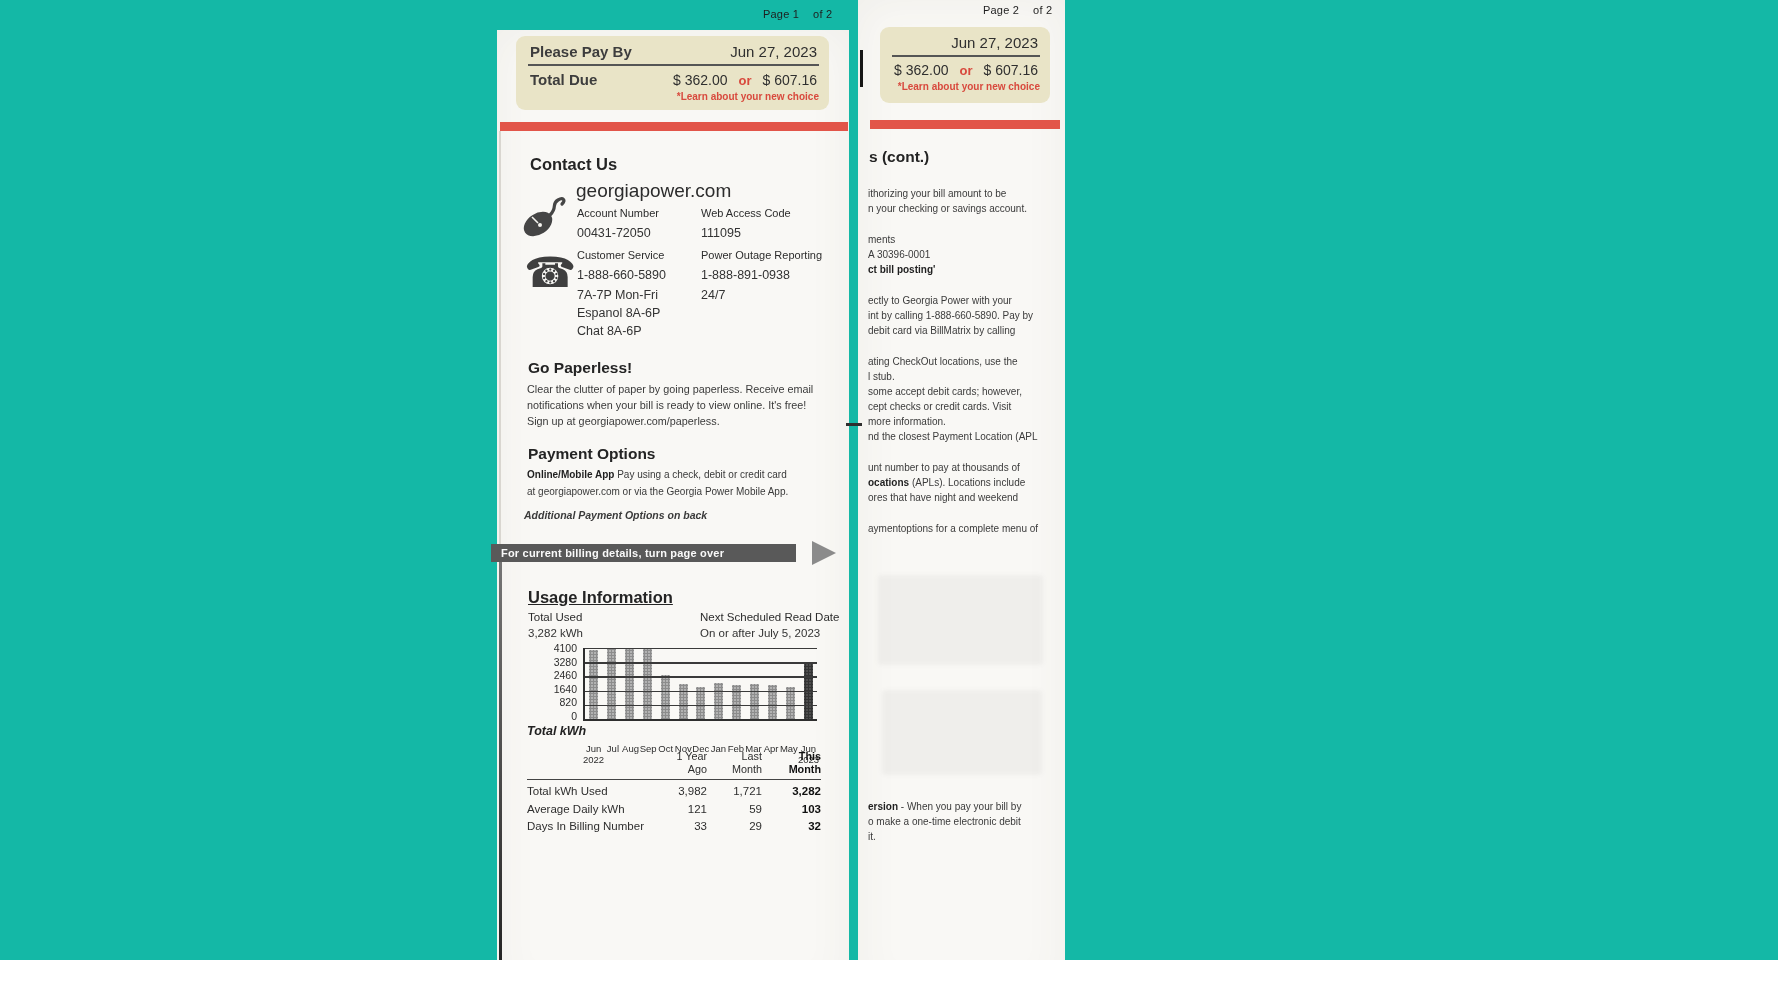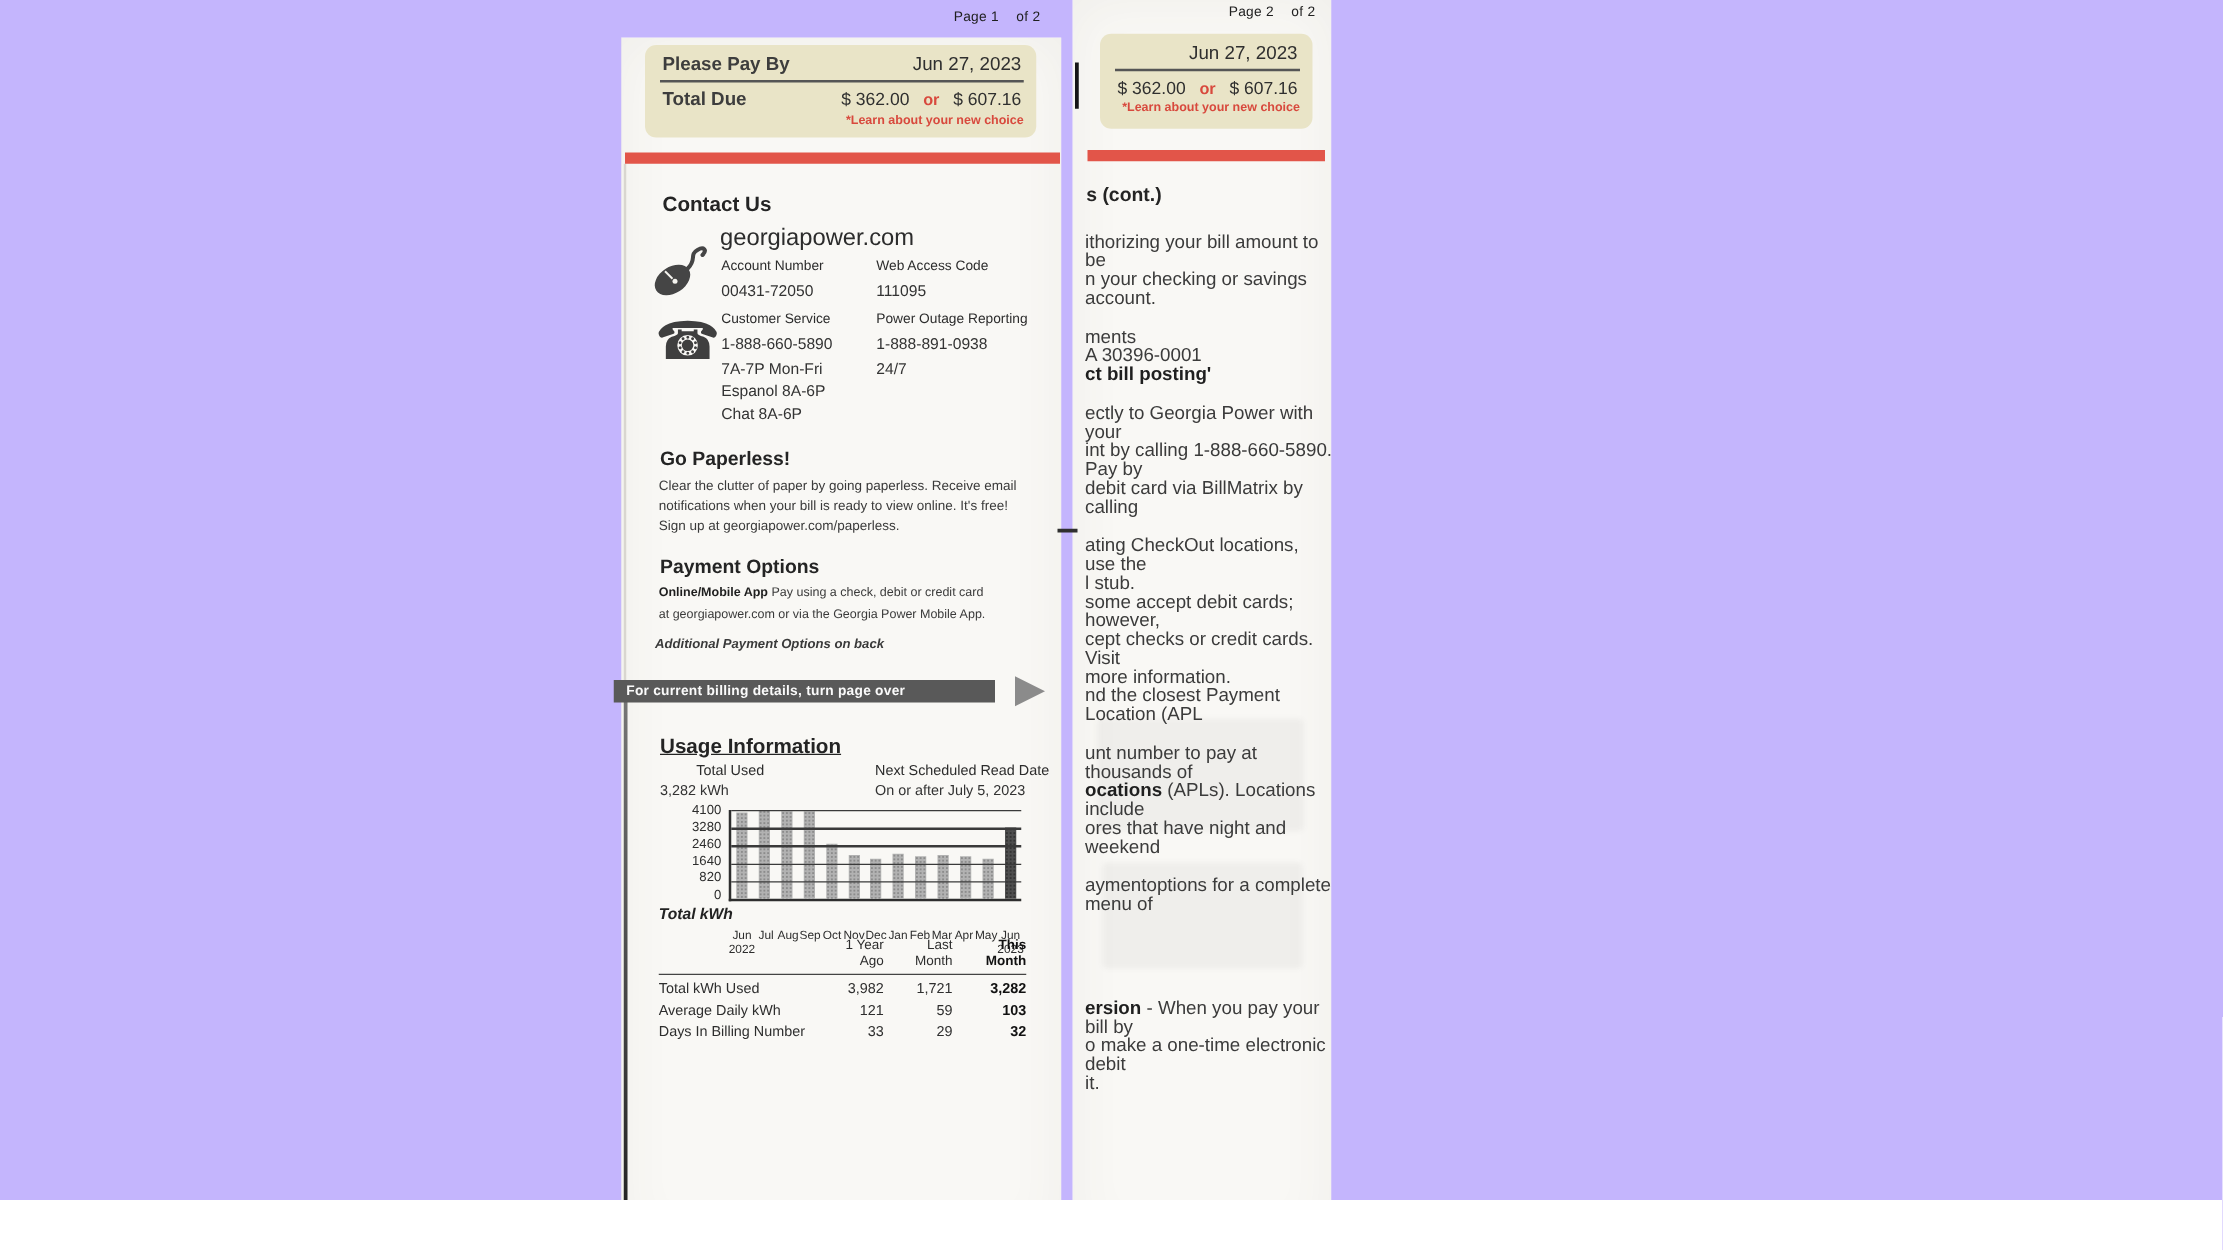--- a/index.html
+++ b/index.html
@@ -1,16 +1,16 @@
 <!DOCTYPE html>
 <html><head>
 <meta charset="utf-8">
 <style>
   html,body{margin:0;padding:0;background:#ffffff;}
-  #canvas{position:relative;width:1778px;height:960px;background:#c4b5fd;overflow:hidden;
+  #canvas{position:relative;width:1778px;height:960px;background:#14b8a6;overflow:hidden;
           font-family:"Liberation Sans", sans-serif;color:#333;}
   .abs{position:absolute;}
   .page{position:absolute;background:#f9f8f5;box-shadow:inset 0 0 45px rgba(90,85,75,.06);}
   .pglabel{font-size:11px;color:#1e1e1e;letter-spacing:.2px;}
   .pglabel b{font-weight:normal;margin-left:14px;}
   
   .stub{background:#e9e4c7;border-radius:9px;}
   .stub-row{display:flex;justify-content:space-between;align-items:baseline;padding:7px 12px 2px 14px;}
   .stub-row.r2{padding-top:5px;}
   .stub-lab{font-weight:bold;font-size:15px;color:#3d3d3d;}
@@ -46,21 +46,21 @@
   .ylab{font-style:italic;font-weight:bold;font-size:12.5px;color:#222;}
   
   .utable{width:294px;font-size:11.5px;color:#2e2e2e;}
   .trow{display:grid;grid-template-columns:140px 40px 55px 59px;line-height:17.5px;}
   .thead{font-size:10.8px;line-height:13px;}
   .tcell{text-align:right;}
   .tcell.lbl{text-align:left;}
   .tcell.boldcol{font-weight:bold;color:#111;}
   .tdiv{border-top:1.5px solid #444;margin-top:3px;margin-bottom:3px;}
   
-  .p2col{width:198px;font-size:15px;line-height:15px;color:#3b3b3b;}
+  .p2col{width:198px;font-size:10px;line-height:15px;color:#3b3b3b;}
   .p2-para{margin-bottom:16px;}
   .p2-para:nth-child(4){margin-top:6px;}
   .p2h{font-size:15.5px;font-weight:bold;color:#242424;}
   .smudge{background:rgba(60,55,50,.05);filter:blur(2px);border-radius:4px;}
   b{color:#1f1f1f;}
 </style>
 </head>
 <body>
 
 <div id="canvas">
@@ -155,21 +155,21 @@
   <div class="abs pay" id="payment-lines" style="left:527px;top:466px;">
       <div class="tline"><b>Online/Mobile App</b><span>  Pay using a check, debit or credit card</span></div>
       <div class="tline"><span>at georgiapower.com or via the Georgia Power Mobile App.</span></div>
     </div>
   <div class="abs italic-note" style="left:524px;top:509px;">Additional Payment Options on back</div>
 
   <div class="abs banner" style="left:491px;top:544px;width:295px;height:18px;">For current billing details, turn page over</div>
   <div class="abs banner-arrow" style="left:812px;top:541px;"></div>
 
   <div class="abs h1" style="left:528px;top:588px;text-decoration:underline;">Usage Information</div>
-  <div class="abs lab" style="left:528px;top:611px;font-size:11.5px;margin-left:29px;">Total Used</div>
+  <div class="abs lab" style="left:528px;top:611px;font-size:11.5px;">Total Used</div>
   <div class="abs lab" style="left:700px;top:611px;font-size:11.5px;">Next Scheduled Read Date</div>
   <div class="abs val" style="left:528px;top:627px;font-size:11.5px;">3,282 kWh</div>
   <div class="abs val" style="left:700px;top:627px;font-size:11.5px;">On or after July 5, 2023</div>
 
   <div class="abs yaxis" id="chart-yaxis" style="left:531px;top:642px;width:46px;height:80px;">
       <div>4100</div>
       <div>3280</div>
       <div>2460</div>
       <div>1640</div>
       <div>820</div>

